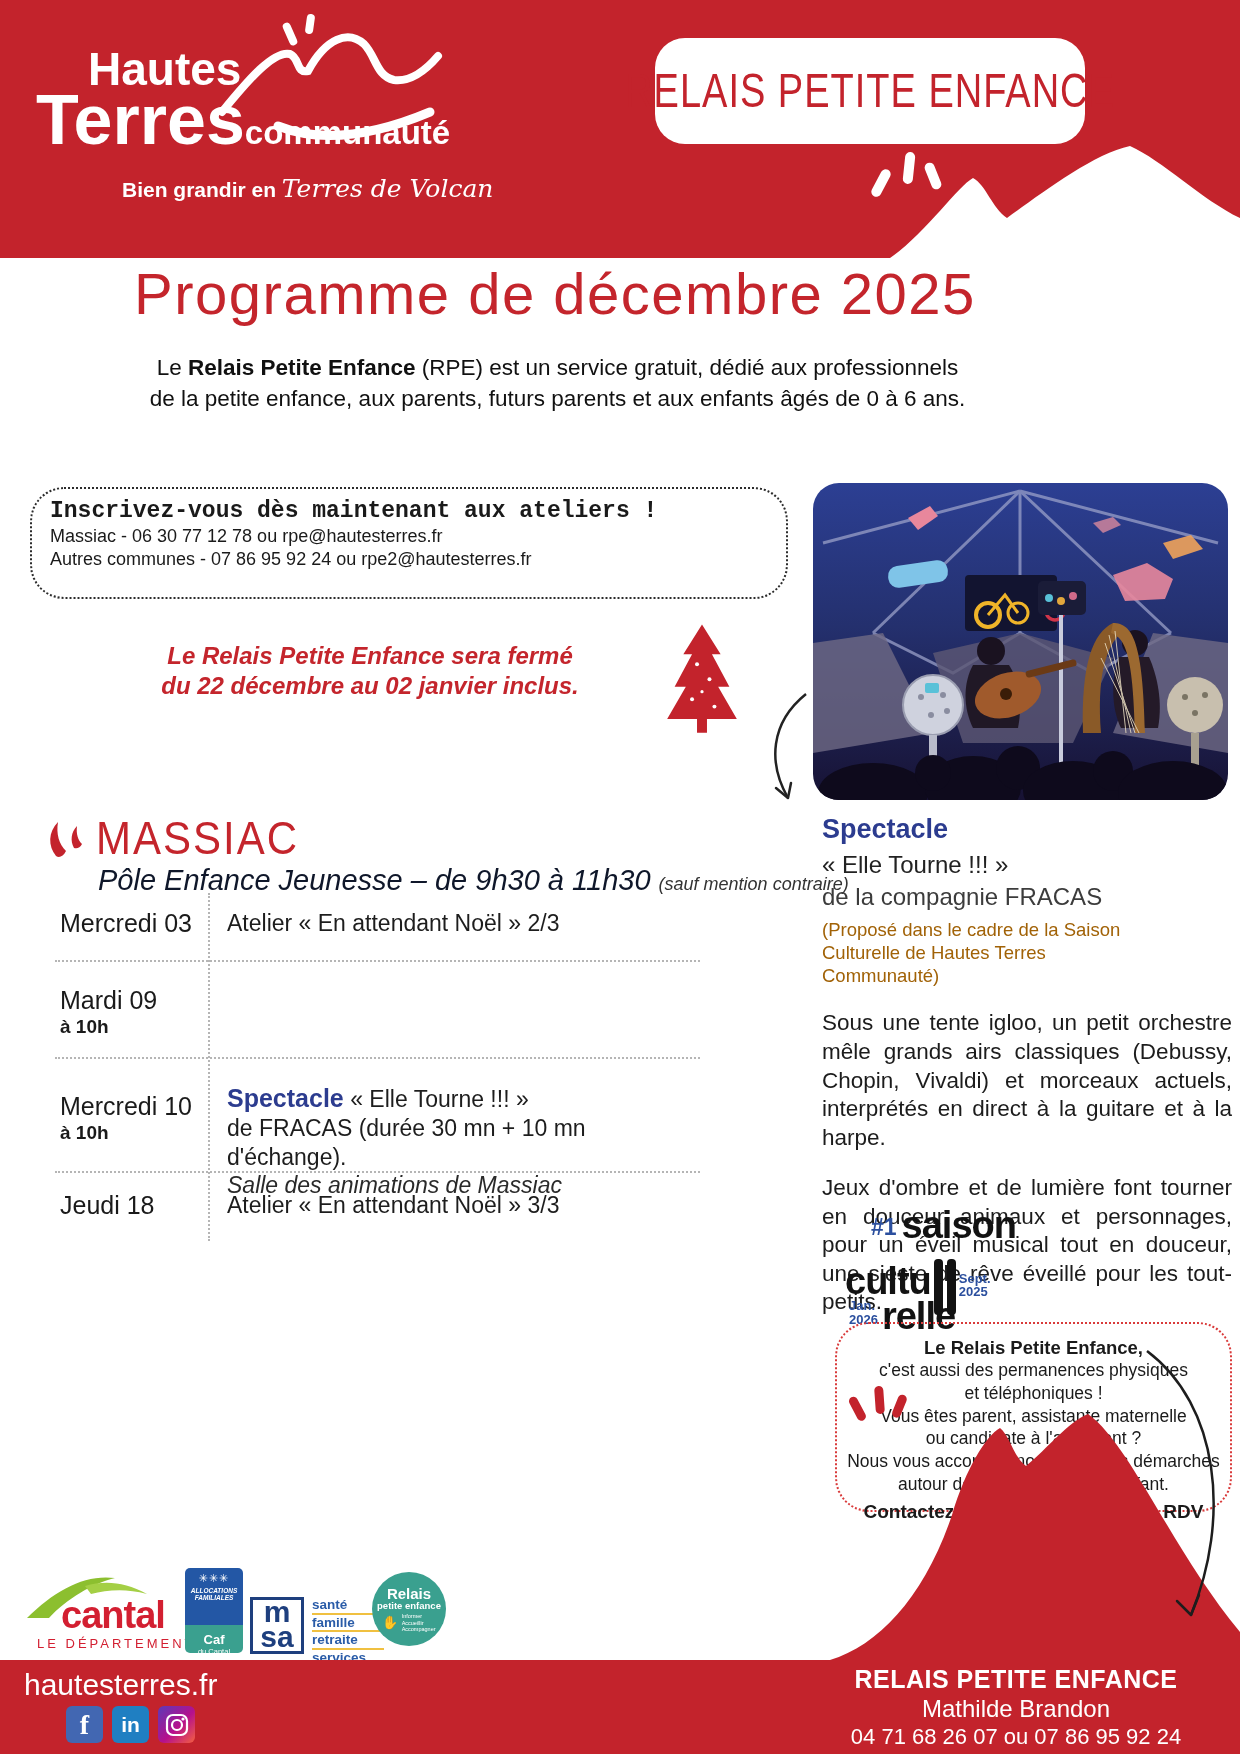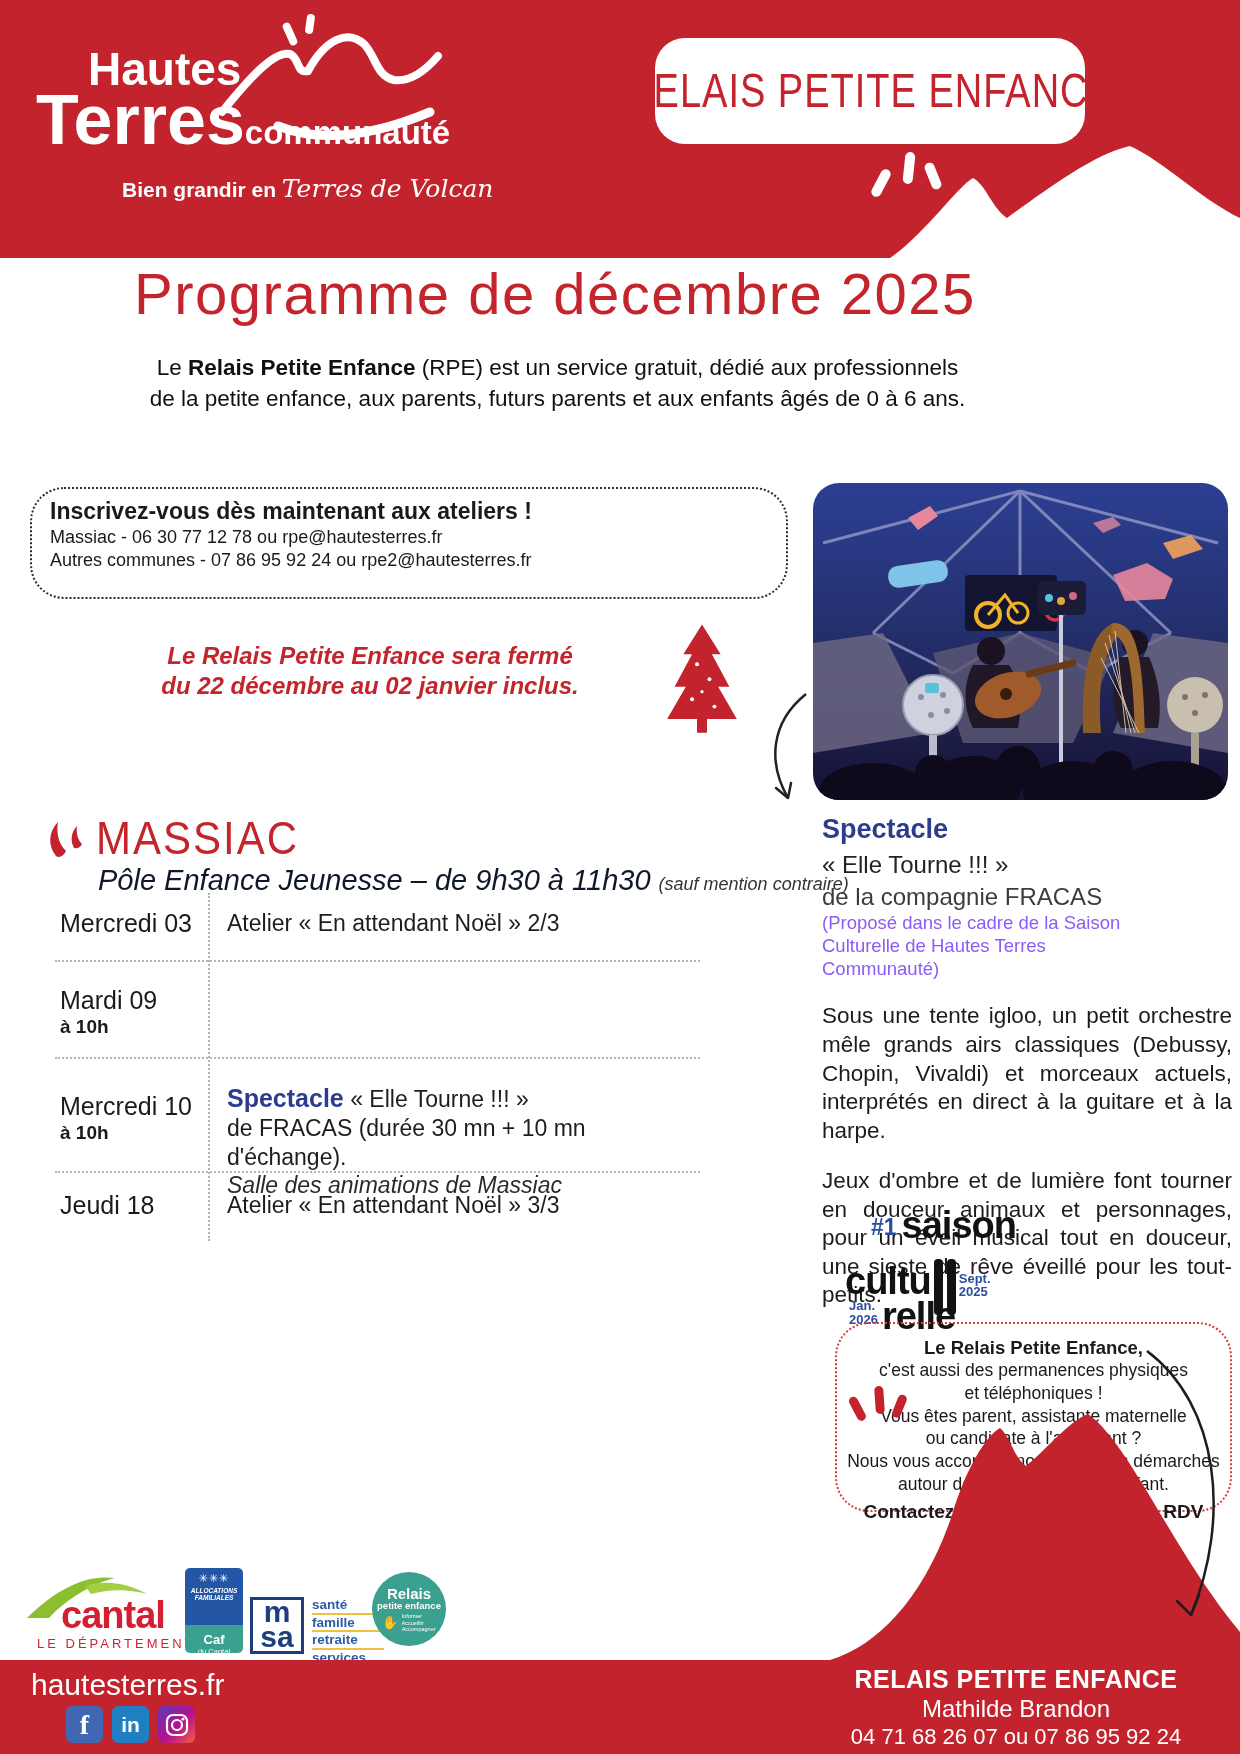--- a/index.html
+++ b/index.html
@@ -21,35 +21,35 @@
   .hdr-mountain{position:absolute;left:810px;top:138px;}
   .hdr-sparks{position:absolute;left:862px;top:146px;}
   .logo-art{position:absolute;left:178px;top:8px;}
   
   .doc-title{position:absolute;left:0;top:260px;width:1110px;text-align:center;color:#c4252c;
              font-size:58px;font-weight:500;letter-spacing:1.5px;}
   .intro{position:absolute;left:0;top:352px;width:1115px;text-align:center;font-size:22.5px;line-height:1.38;color:#111;}
   
   .signup{position:absolute;left:30px;top:487px;width:758px;height:112px;box-sizing:border-box;
           border:2px dotted #2b2b2b;border-radius:34px;padding:9px 20px 0 18px;}
-  .signup .h{font-size:23px;font-weight:bold;margin-bottom:1px;}
+  .signup .h{font-size:23px;font-weight:bold;margin-bottom:1px;font-family:Liberation Mono, monospace;}
   .signup .l{font-size:18px;line-height:1.27;}
   
   .closure{position:absolute;left:20px;top:641px;width:700px;text-align:center;color:#c4252c;
            font-style:italic;font-weight:600;font-size:24px;line-height:1.27;}
   .tree{position:absolute;left:662px;top:622px;}
   
   .photo{position:absolute;left:813px;top:483px;width:415px;height:317px;border-radius:26px;overflow:hidden;}
   .arrow1{position:absolute;left:758px;top:688px;}
   
   .spec{position:absolute;left:822px;top:814px;width:410px;}
   .spec .h{color:#2c3c8f;font-size:27px;font-weight:bold;}
   .spec .t{font-size:24px;margin-top:6px;color:#222;}
   .spec .c{font-size:24px;margin-top:4px;color:#3c3c3c;}
-  .spec .n{font-size:18.5px;line-height:1.25;color:#8b5cf6;width:330px;}
+  .spec .n{font-size:18.5px;line-height:1.25;margin-top:7px;color:#a16207;width:330px;}
   .spec .p{font-size:22.5px;line-height:1.27;text-align:justify;margin-top:22px;color:#1c1c1c;}
   
   .mas-spark{position:absolute;left:46px;top:818px;}
   .mas-title{position:absolute;left:96px;top:812px;color:#c4252c;font-size:42px;font-weight:500;
              letter-spacing:2px;transform:scaleY(1.1);transform-origin:left top;}
   .mas-sub{position:absolute;left:98px;top:864px;font-style:italic;white-space:nowrap;}
   .mas-sub .s1{font-size:29px;color:#0f172a;}
   .mas-sub .s2{font-size:18px;color:#333;}
   .vline{position:absolute;left:208px;top:893px;height:348px;border-left:2px dotted #b5b5b5;}
   .row{position:absolute;left:55px;width:645px;}
@@ -97,21 +97,21 @@
               width:72px;line-height:1;padding-bottom:1px;margin-bottom:1px;}
   .rpe{position:absolute;left:372px;top:1572px;width:74px;height:74px;border-radius:50%;background:#3aa08f;
        color:#fff;text-align:center;overflow:hidden;}
   .rpe .r1{font-size:15px;font-weight:800;margin-top:14px;line-height:1;}
   .rpe .r2{font-size:9.5px;font-weight:700;line-height:1.1;}
   .rpe .r3{display:flex;justify-content:center;align-items:center;gap:3px;margin-top:2px;}
   .rpe .hand{font-size:13px;}
   .rpe .tags{font-size:5.5px;text-align:left;line-height:1.15;}
   
   .footer{position:absolute;left:0;top:1660px;width:1240px;height:94px;background:#c3232c;color:#fff;z-index:3;}
-  .site{position:absolute;left:31px;top:8px;font-size:30px;}
+  .site{position:absolute;left:24px;top:8px;font-size:30px;}
   .socials{position:absolute;left:66px;top:46px;display:flex;gap:9px;}
   .sq{width:37px;height:37px;border-radius:6px;display:flex;align-items:center;justify-content:center;
       color:#fff;font-weight:bold;}
   .fb{background:#4267b2;font-family:"Liberation Serif",serif;font-size:28px;}
   .li{background:#1f7fc2;font-size:21px;}
   .ig{background:linear-gradient(135deg,#5b3ab8 0%,#b5108d 55%,#f56040 100%);}
   .f-right{position:absolute;left:810px;top:5px;width:412px;text-align:center;line-height:1.18;}
   .f-right .t{font-size:25px;font-weight:bold;letter-spacing:0.5px;}
   .f-right .n{font-size:24px;}
   .f-right .p{font-size:22px;margin-top:1px;}

